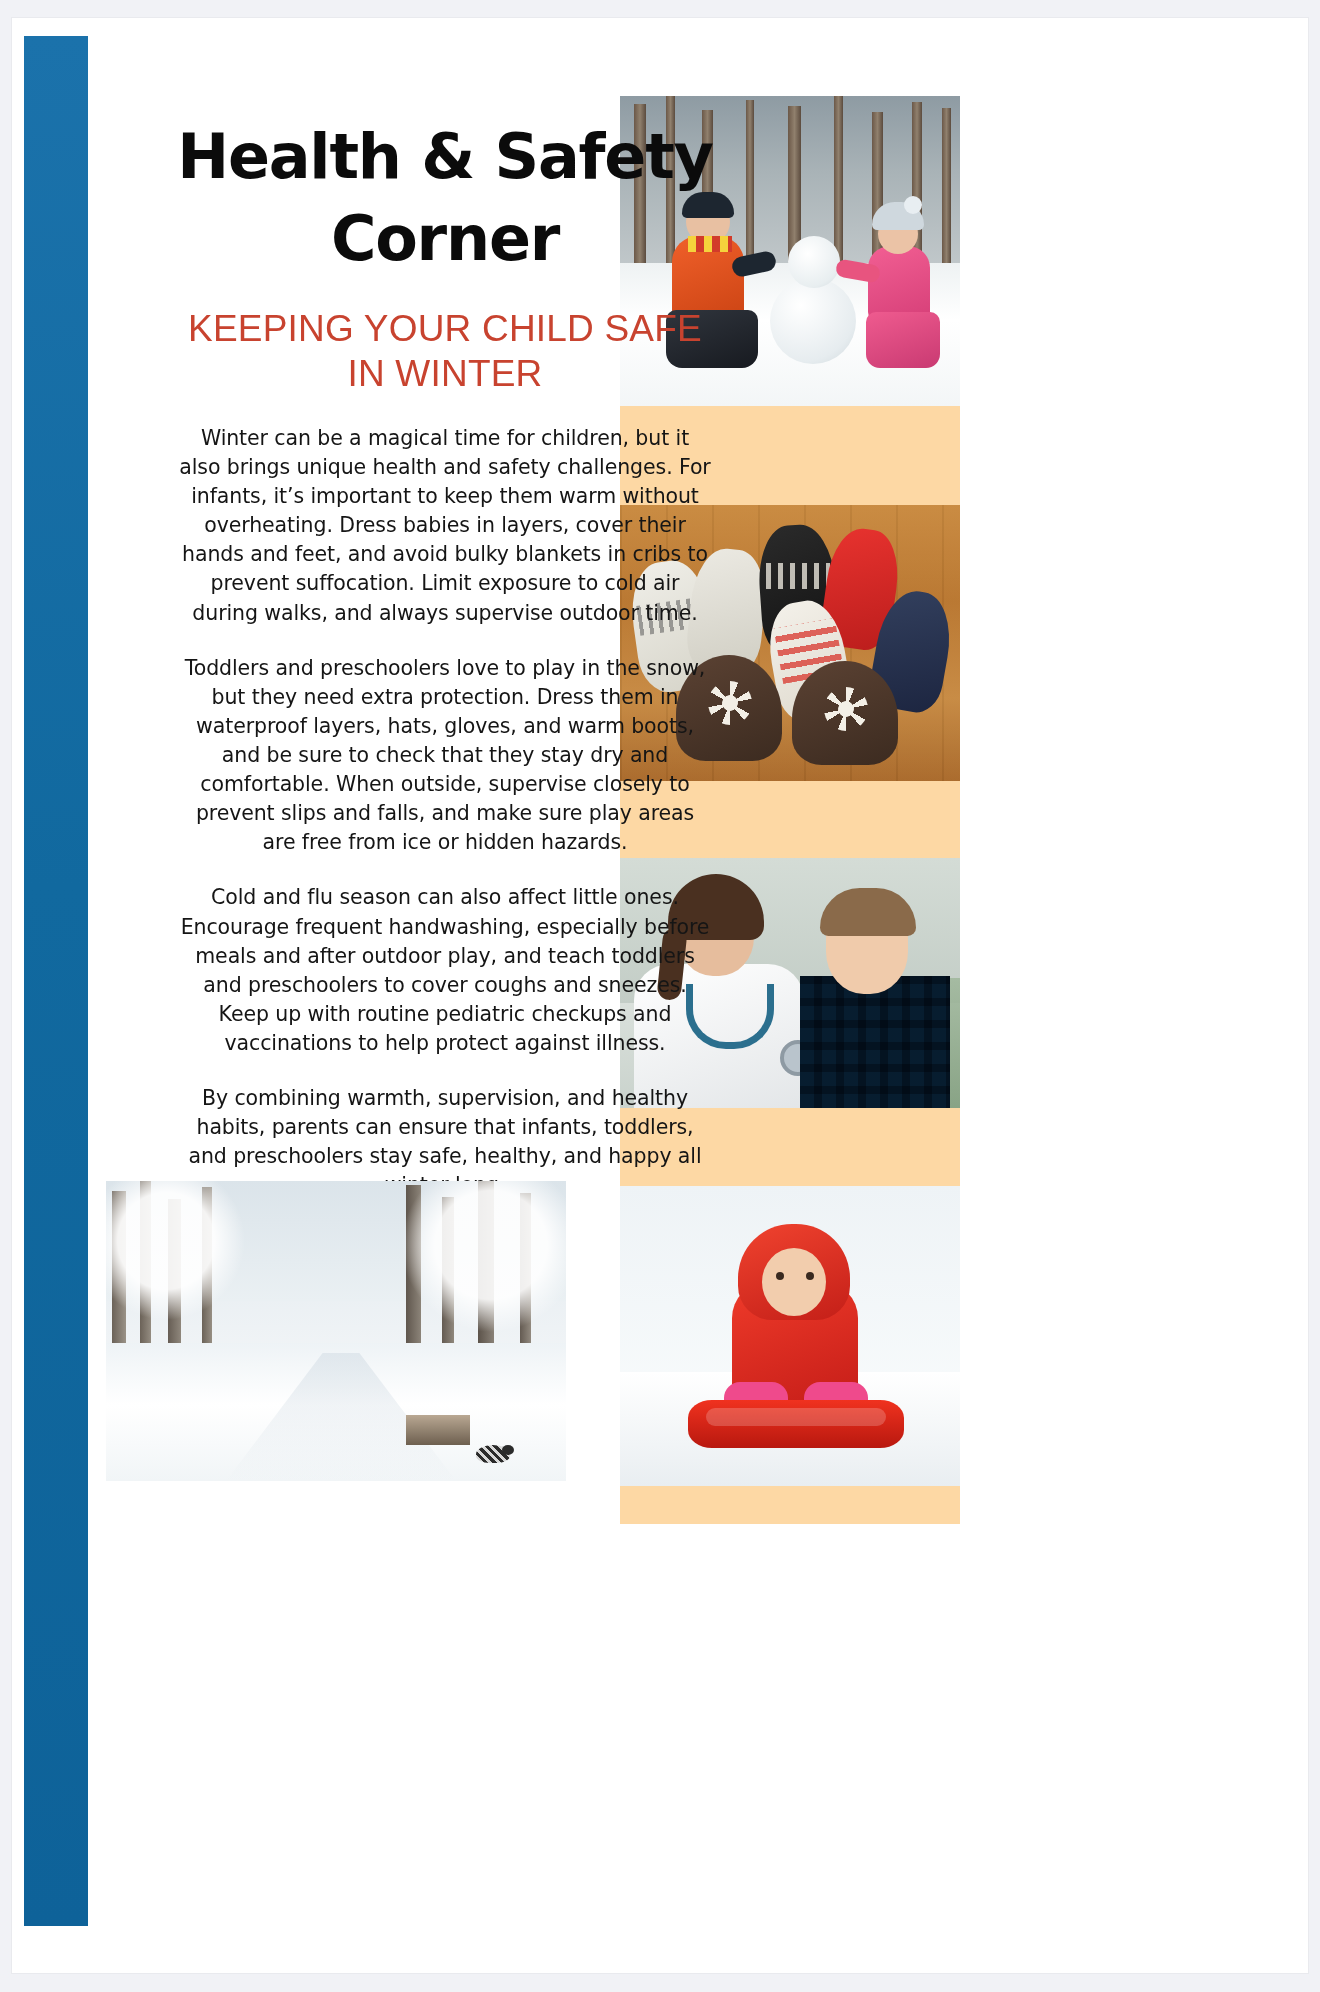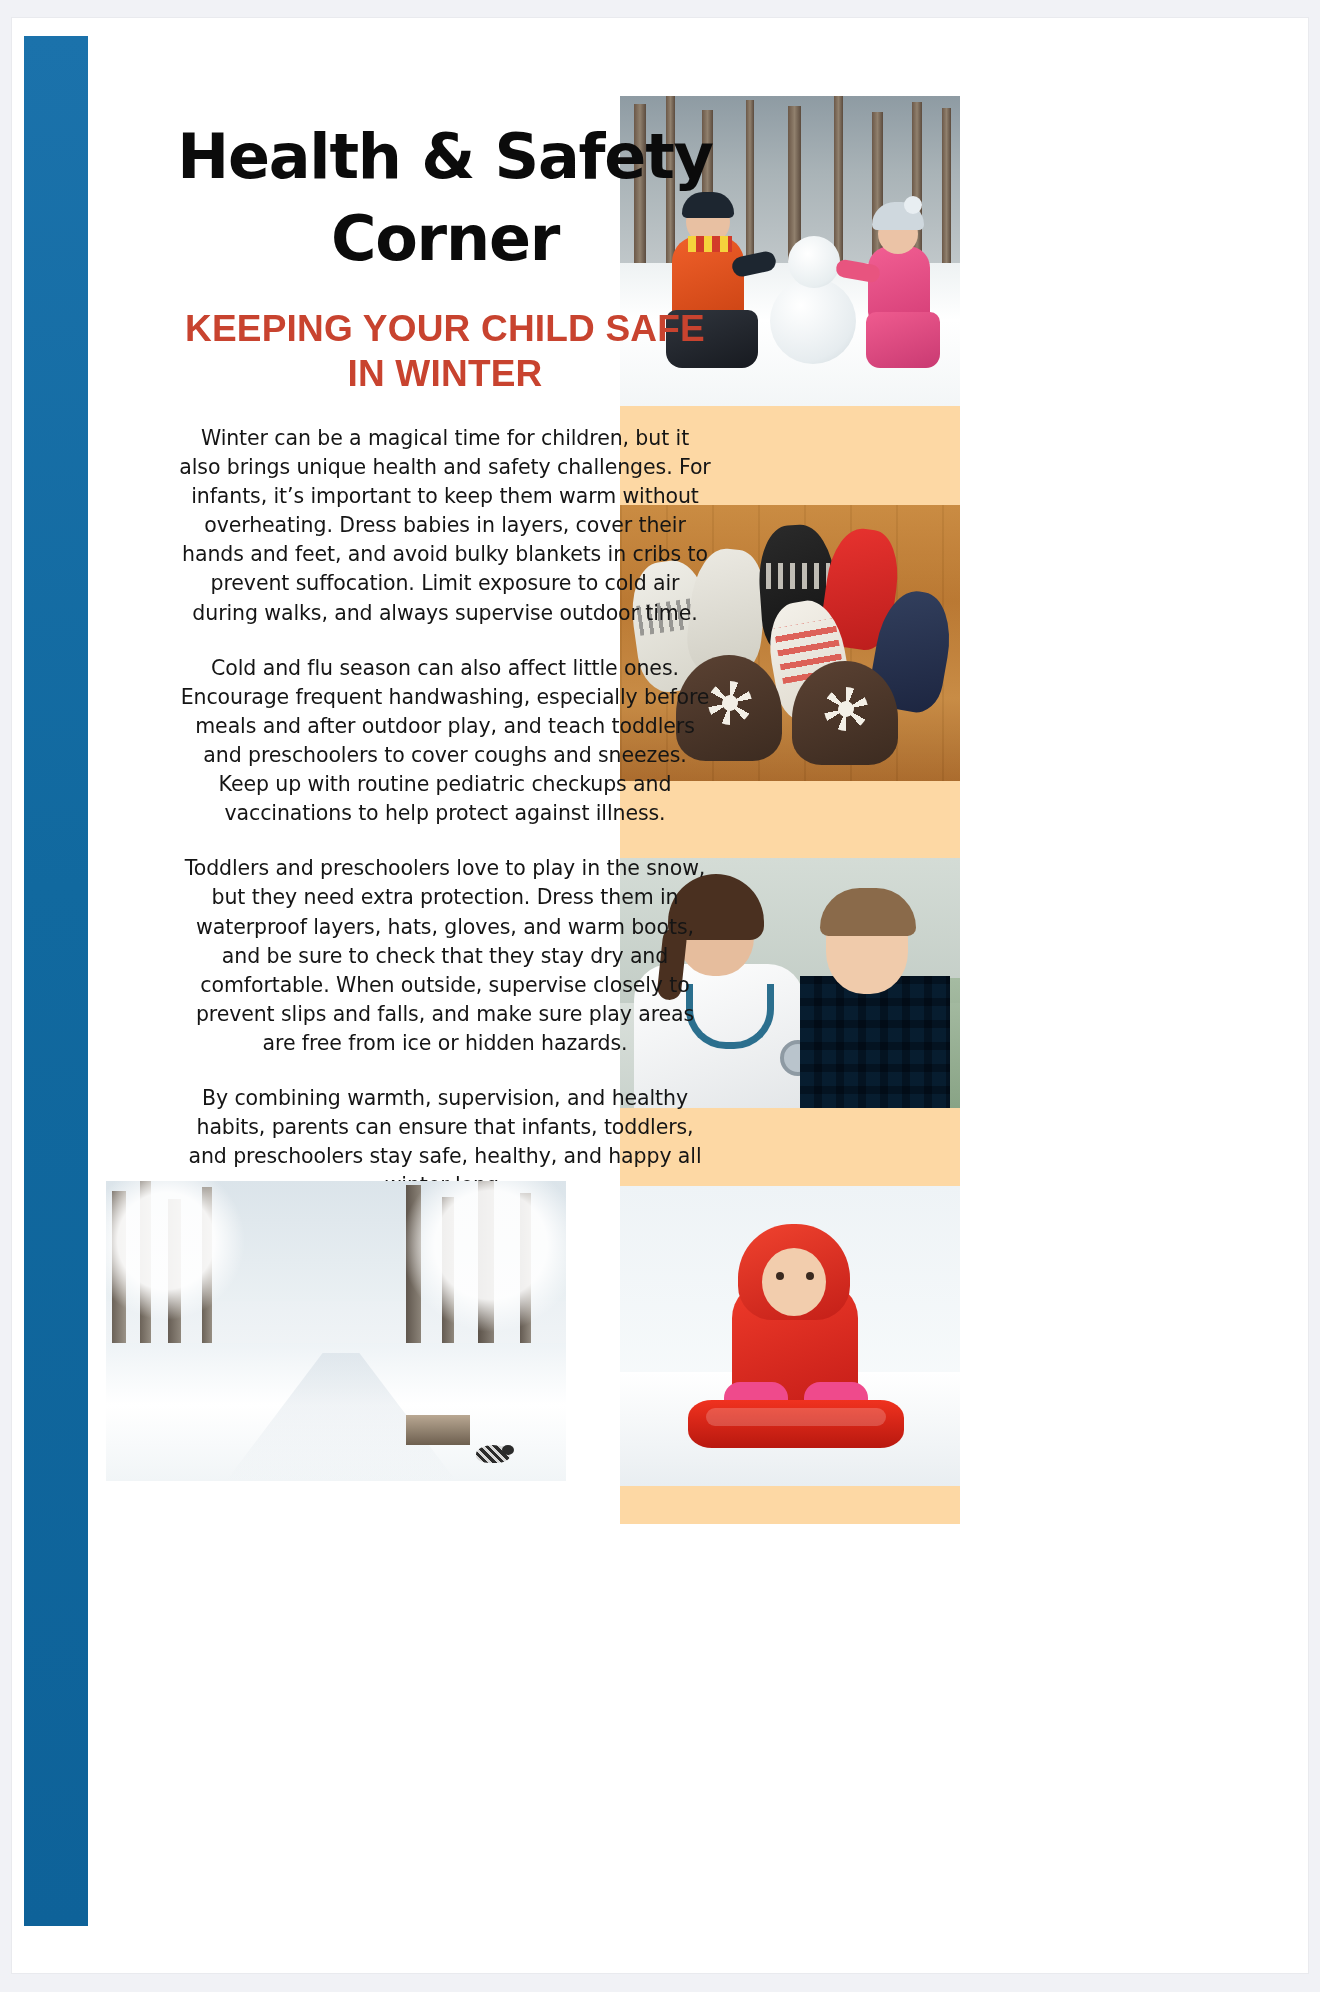--- a/index.html
+++ b/index.html
@@ -55,21 +55,21 @@
     line-height: 1.32;
     letter-spacing: -1.2px;
     color: #0b0b0b;
   }
 
   #poster-subtitle {
     margin: 0;
     padding: 26px 74px 0 74px;
     text-align: center;
     font-family: "Liberation Sans", sans-serif;
-    font-weight: 700;
+    font-weight: 400;
     font-size: 37px;
     line-height: 1.22;
     letter-spacing: 0.2px;
     color: #c8432f;
     text-transform: uppercase;
   }
 
   #body-copy {
     padding: 28px 78px 0 78px;
   }
@@ -244,22 +244,22 @@
   </div>
 
   <div id="left-col">
 
     <h1 id="poster-title">Health &amp; Safety Corner</h1>
 
     <h2 id="poster-subtitle">KEEPING YOUR CHILD SAFE IN WINTER</h2>
 
     <div id="body-copy">
       <p>Winter can be a magical time for children, but it also brings unique health and safety challenges. For infants, it’s important to keep them warm without overheating. Dress babies in layers, cover their hands and feet, and avoid bulky blankets in cribs to prevent suffocation. Limit exposure to cold air during walks, and always supervise outdoor time.</p>
+      <p>Toddlers and preschoolers love to play in the snow, but they need extra protection. Dress them in waterproof layers, hats, gloves, and warm boots, and be sure to check that they stay dry and comfortable. When outside, supervise closely to prevent slips and falls, and make sure play areas are free from ice or hidden hazards.</p>
       <p>Cold and flu season can also affect little ones. Encourage frequent handwashing, especially before meals and after outdoor play, and teach toddlers and preschoolers to cover coughs and sneezes. Keep up with routine pediatric checkups and vaccinations to help protect against illness.</p>
-      <p>Toddlers and preschoolers love to play in the snow, but they need extra protection. Dress them in waterproof layers, hats, gloves, and warm boots, and be sure to check that they stay dry and comfortable. When outside, supervise closely to prevent slips and falls, and make sure play areas are free from ice or hidden hazards.</p>
       <p>By combining warmth, supervision, and healthy habits, parents can ensure that infants, toddlers, and preschoolers stay safe, healthy, and happy all winter long.</p>
     </div>
   </div>
 
   <div class="photo sc-road" style="left:94px; top:1163px; width:460px; height:300px;">
     <div class="ph-layer" style="left:0;top:0;right:0;height:40%;background:linear-gradient(180deg,#dbe4ea,#eaf0f3);"></div>
 
     <div class="ph-layer" style="left:6px;  top:10px; width:14px; height:210px; background:linear-gradient(90deg,#6b6258,#9a9287);"></div>
     <div class="ph-layer" style="left:34px; top:0;   width:11px; height:222px; background:linear-gradient(90deg,#6b6258,#948c81);"></div>
     <div class="ph-layer" style="left:62px; top:18px; width:13px; height:200px; background:linear-gradient(90deg,#665d54,#8f877c);"></div>

